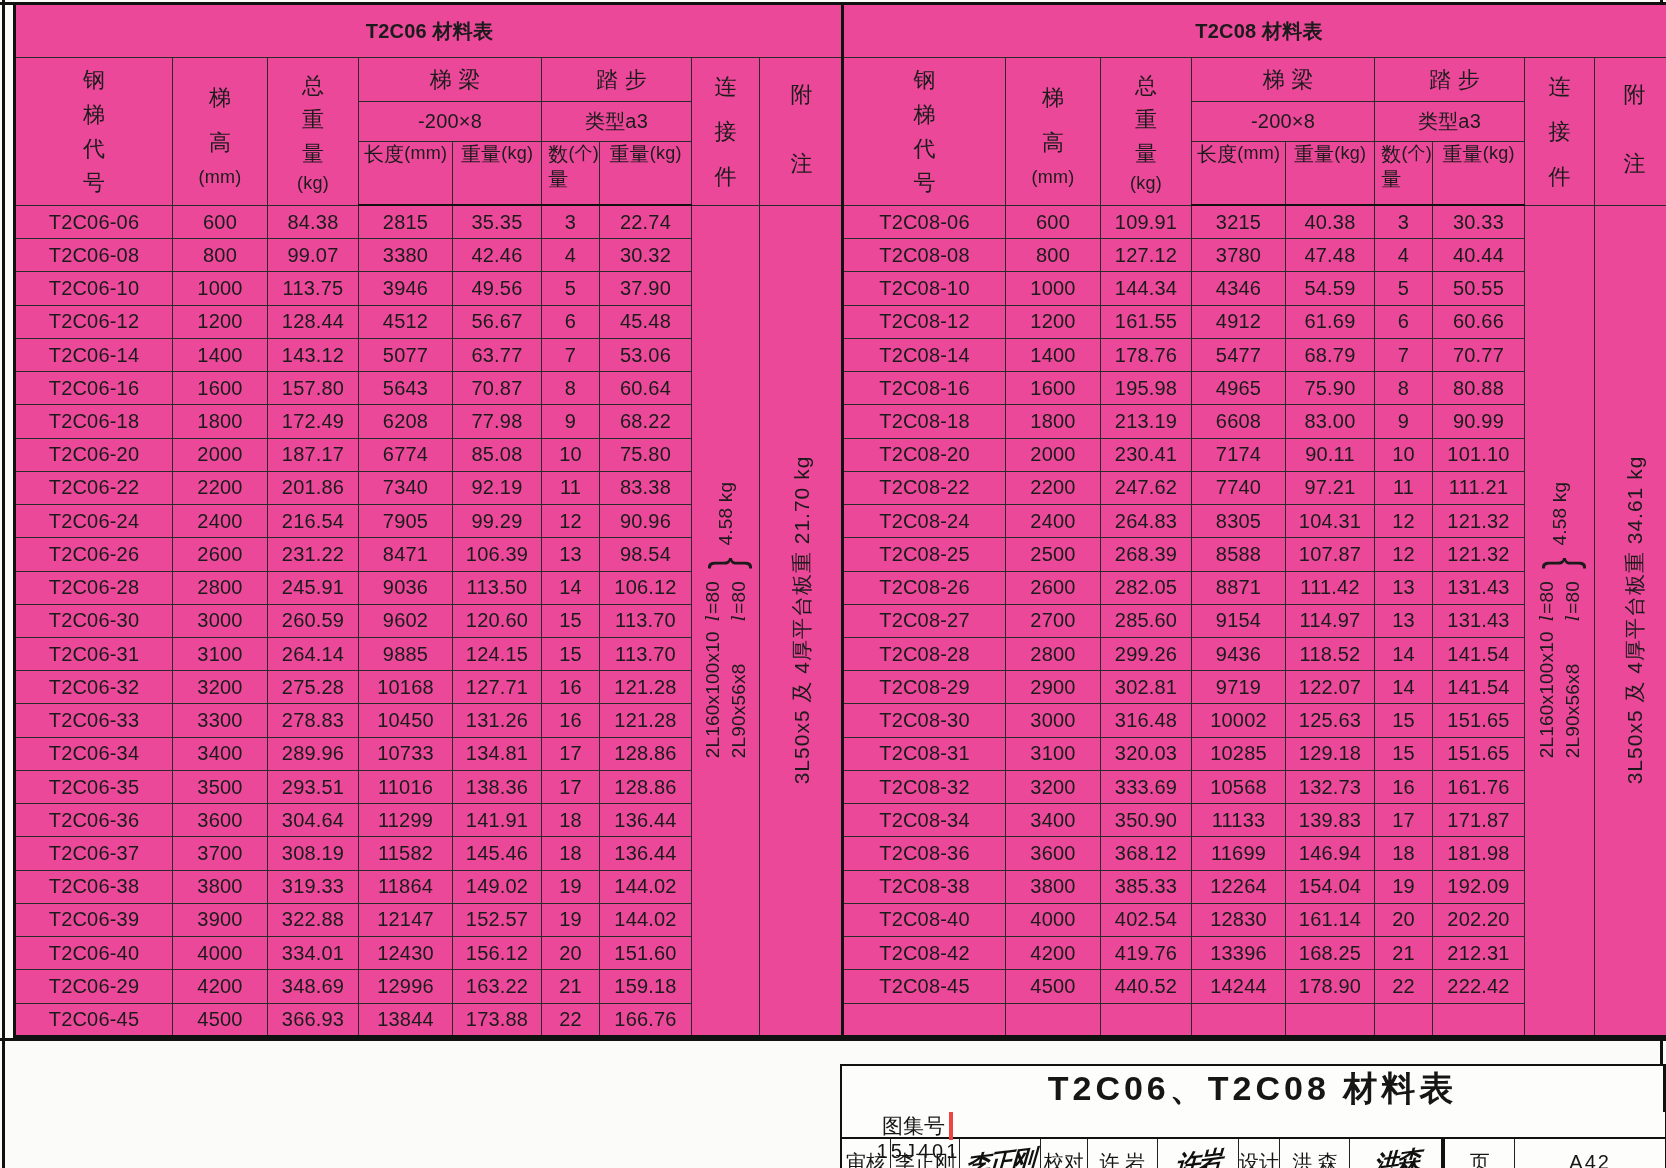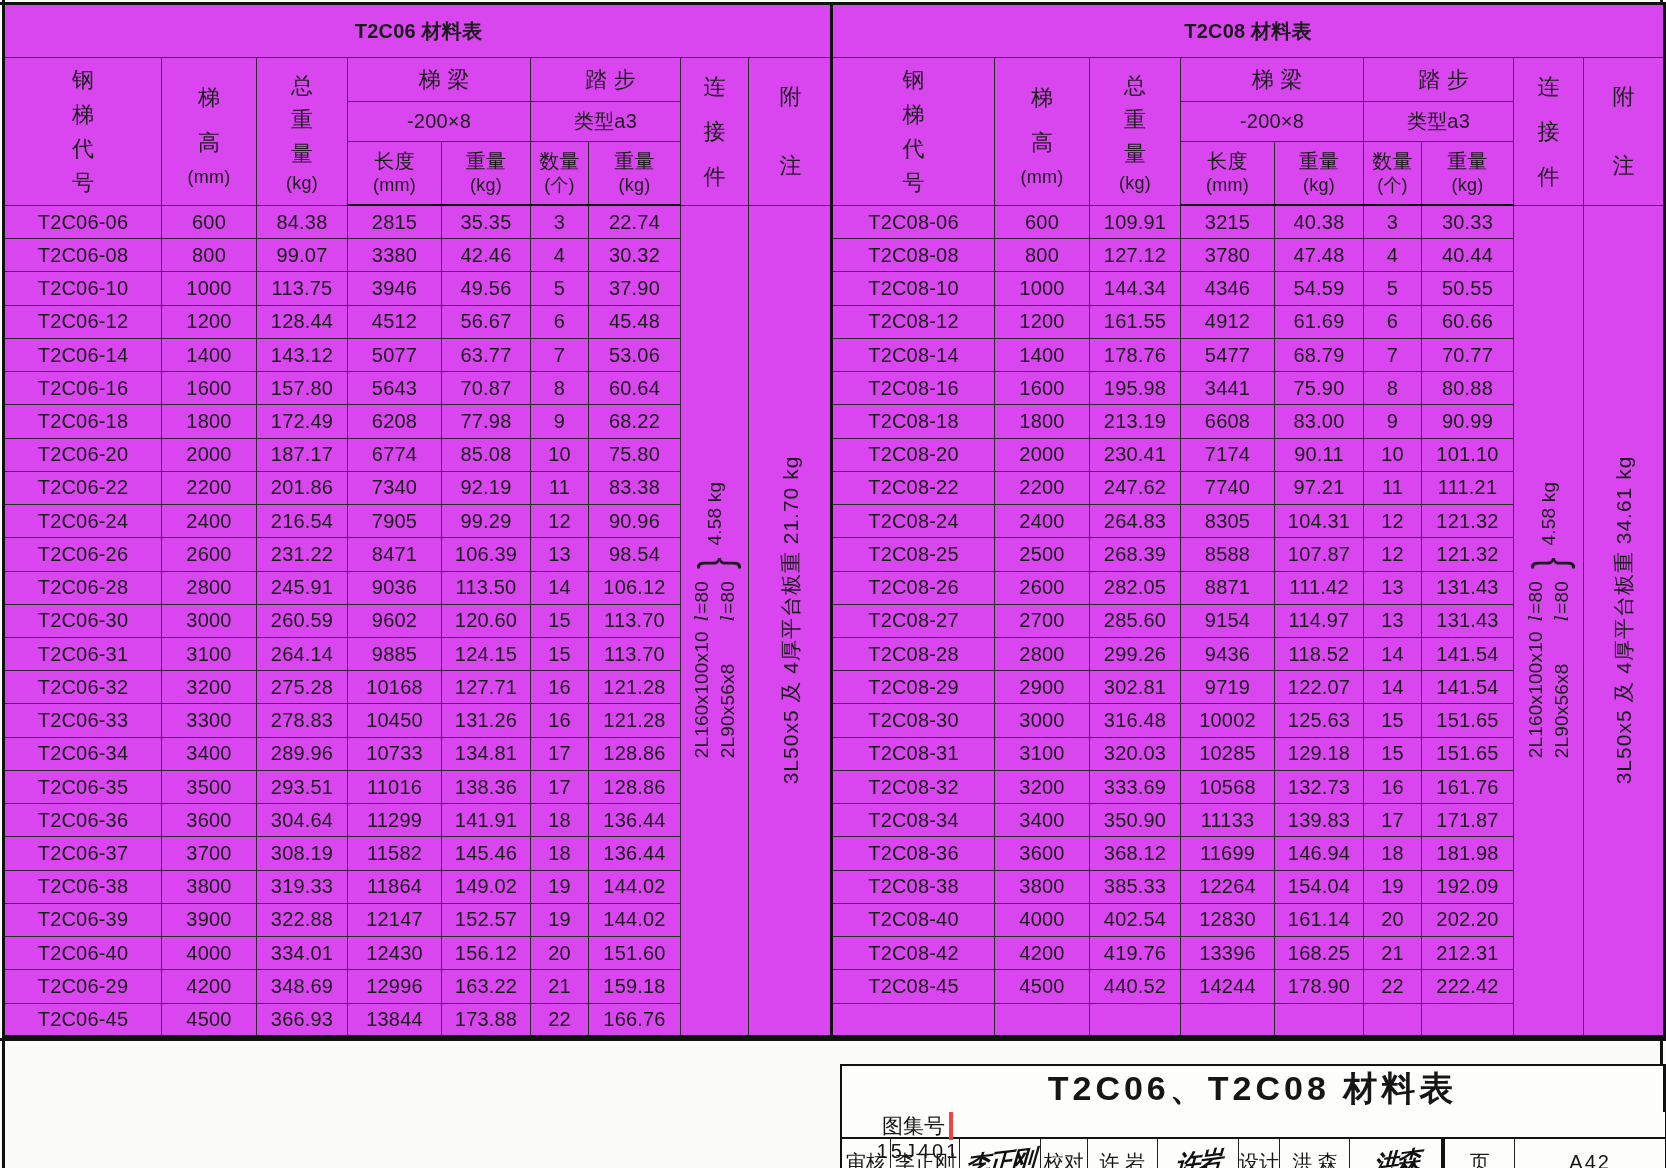--- a/index.html
+++ b/index.html
@@ -8,21 +8,22 @@
     background:#fbfbf9;color:#161616;
     font-family:"Liberation Sans", sans-serif;
     -webkit-font-smoothing:antialiased;
   }
   .frame{position:absolute;background:#111;}
   
   table.mat{
     border-collapse:collapse;table-layout:fixed;
     position:absolute;top:2px;
     border:3px solid #111;
-    background:#d946ef;
+    background:#ec4899;
+    margin-left:11px;
   }
   table.mat td{
     border:1px solid #2a2a2a;
     text-align:center;vertical-align:middle;
     padding:0;overflow:hidden;
     font-size:20px;letter-spacing:0.2px;
     color:#1b1b1b;
   }
   td.title-cell{
     border-bottom:3px solid #111;
@@ -30,24 +31,24 @@
     height:52px;
   }
   tr.row-g1 td{height:42px;font-size:22px;}
   tr.row-g2 td{height:39px;font-size:20px;}
   tr.row-g3 td{height:62px;}
   tr.row-g3 td{border-bottom:2px solid #111;}
   td.hdr-tall{border-bottom:2px solid #111;}
   tbody.rows tr{height:33px;}
   .stack{width:1.2em;margin:0 auto;word-break:break-all;font-size:22px;line-height:1.55;}
   .stack.lh2{line-height:2.05;}
-  .stack.lh3{line-height:3.1;}
+  .stack.lh3{line-height:3.1;font-family:Liberation Mono, monospace;}
   .hcol{display:flex;flex-direction:column;align-items:center;justify-content:center;height:100%;}
   .hcol .unit{font-size:18px;margin-top:2px;}
-  .sub2{display:flex;flex-direction:column;justify-content:center;height:100%;font-size:20px;line-height:1.25;}
+  .sub2{display:flex;flex-direction:row;justify-content:center;height:100%;font-size:20px;line-height:1.25;text-align:right;}
   .sub2 .unit{font-size:18px;}
   .grp{letter-spacing:10px;text-indent:10px;}
   
   td.vcell{position:relative;}
   .rot{
     position:absolute;left:50%;top:50%;
     transform:translate(-50%,-50%) rotate(-90deg);
     width:800px;height:64px;
     display:flex;align-items:center;justify-content:center;
     white-space:nowrap;gap:10px;font-size:20px;
@@ -541,21 +542,21 @@
         <td>178.76</td>
         <td>5477</td>
         <td>68.79</td>
         <td>7</td>
         <td>70.77</td>
       </tr>
       <tr>
         <td>T2C08-16</td>
         <td>1600</td>
         <td>195.98</td>
-        <td>3441</td>
+        <td>4965</td>
         <td>75.90</td>
         <td>8</td>
         <td>80.88</td>
       </tr>
       <tr>
         <td>T2C08-18</td>
         <td>1800</td>
         <td>213.19</td>
         <td>6608</td>
         <td>83.00</td>

